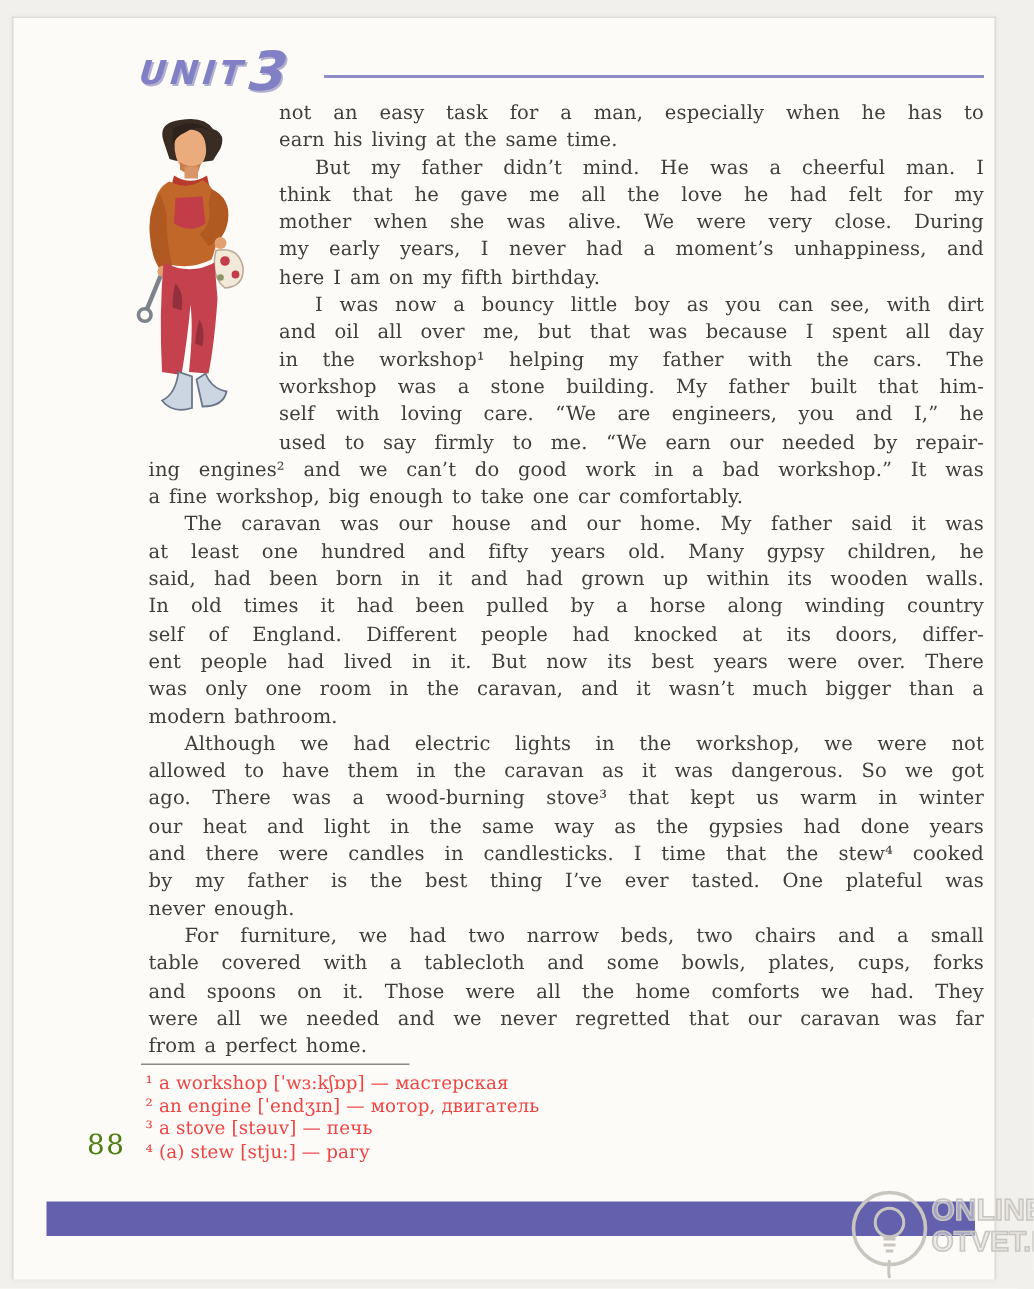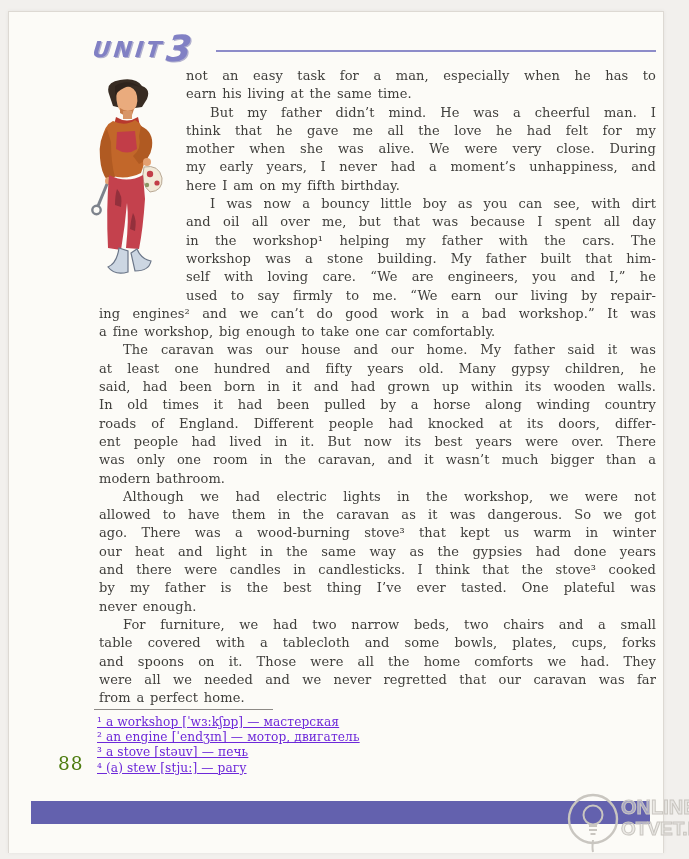--- a/index.html
+++ b/index.html
@@ -38,23 +38,22 @@
     float:left;width:88px;height:206px;
     margin:12px 11px 6px -12px;
   }
   .tl{line-height:18.3px;height:18.3px;text-align:justify;text-align-last:justify;white-space:nowrap0;}
   .tl.end{text-align-last:left;}
   .tl.ind{text-indent:24px;}
   
   .foot-rule{position:absolute;left:85px;top:697px;width:179px;height:1px;background:#8d8a86;}
   .footnotes{
     position:absolute;left:88px;top:703px;width:420px;
-    font-size:12.2px;line-height:15.2px;color:#6d28d9;
+    font-size:12.2px;line-height:15.2px;color:#ef4444;
     letter-spacing:0.1px;
-    text-decoration:underline;
   }
   .footnote{white-space:nowrap;}
   .page-number{
     position:absolute;left:49px;top:741px;
     font-size:18.5px;color:#4d7c0f;letter-spacing:1px;
   }
   
   .footer-bar{
     position:absolute;left:22px;top:789px;width:619px;height:23px;
     background:#6361ae;
@@ -130,36 +129,36 @@
     <div class="tl ind">But my father didn’t mind. He was a cheerful man. I</div>
     <div class="tl">think that he gave me all the love he had felt for my</div>
     <div class="tl">mother when she was alive. We were very close. During</div>
     <div class="tl">my early years, I never had a moment’s unhappiness, and</div>
     <div class="tl end">here I am on my fifth birthday.</div>
     <div class="tl ind">I was now a bouncy little boy as you can see, with dirt</div>
     <div class="tl">and oil all over me, but that was because I spent all day</div>
     <div class="tl">in the workshop¹ helping my father with the cars. The</div>
     <div class="tl">workshop was a stone building. My father built that him-</div>
     <div class="tl">self with loving care. “We are engineers, you and I,” he</div>
-    <div class="tl">used to say firmly to me. “We earn our living by repair-</div>
+    <div class="tl">used to say firmly to me. “We earn our needed by repair-</div>
     <div class="tl">ing engines² and we can’t do good work in a bad workshop.” It was</div>
     <div class="tl end">a fine workshop, big enough to take one car comfortably.</div>
     <div class="tl ind">The caravan was our house and our home. My father said it was</div>
     <div class="tl">at least one hundred and fifty years old. Many gypsy children, he</div>
     <div class="tl">said, had been born in it and had grown up within its wooden walls.</div>
     <div class="tl">In old times it had been pulled by a horse along winding country</div>
-    <div class="tl">roads of England. Different people had knocked at its doors, differ-</div>
+    <div class="tl">self of England. Different people had knocked at its doors, differ-</div>
     <div class="tl">ent people had lived in it. But now its best years were over. There</div>
     <div class="tl">was only one room in the caravan, and it wasn’t much bigger than a</div>
     <div class="tl end">modern bathroom.</div>
     <div class="tl ind">Although we had electric lights in the workshop, we were not</div>
     <div class="tl">allowed to have them in the caravan as it was dangerous. So we got</div>
     <div class="tl">ago. There was a wood-burning stove³ that kept us warm in winter</div>
     <div class="tl">our heat and light in the same way as the gypsies had done years</div>
-    <div class="tl">and there were candles in candlesticks. I think that the stove³ cooked</div>
+    <div class="tl">and there were candles in candlesticks. I time that the stew⁴ cooked</div>
     <div class="tl">by my father is the best thing I’ve ever tasted. One plateful was</div>
     <div class="tl end">never enough.</div>
     <div class="tl ind">For furniture, we had two narrow beds, two chairs and a small</div>
     <div class="tl">table covered with a tablecloth and some bowls, plates, cups, forks</div>
     <div class="tl">and spoons on it. Those were all the home comforts we had. They</div>
     <div class="tl">were all we needed and we never regretted that our caravan was far</div>
     <div class="tl end">from a perfect home.</div>
   </div>
 
   <div class="foot-rule"></div>

